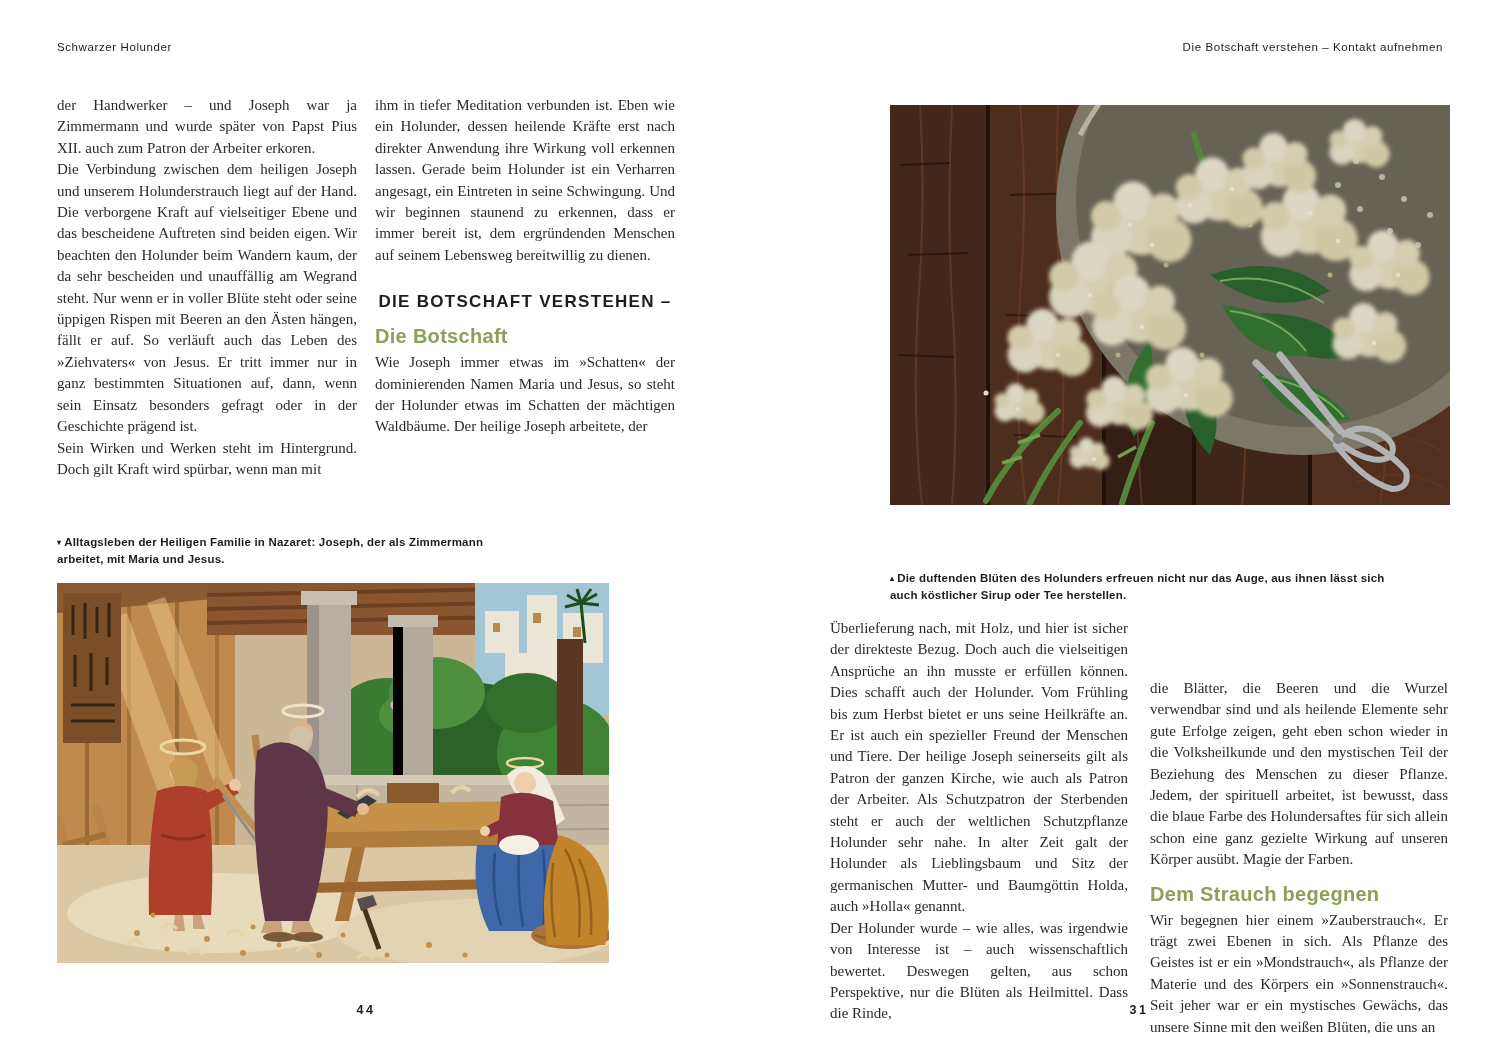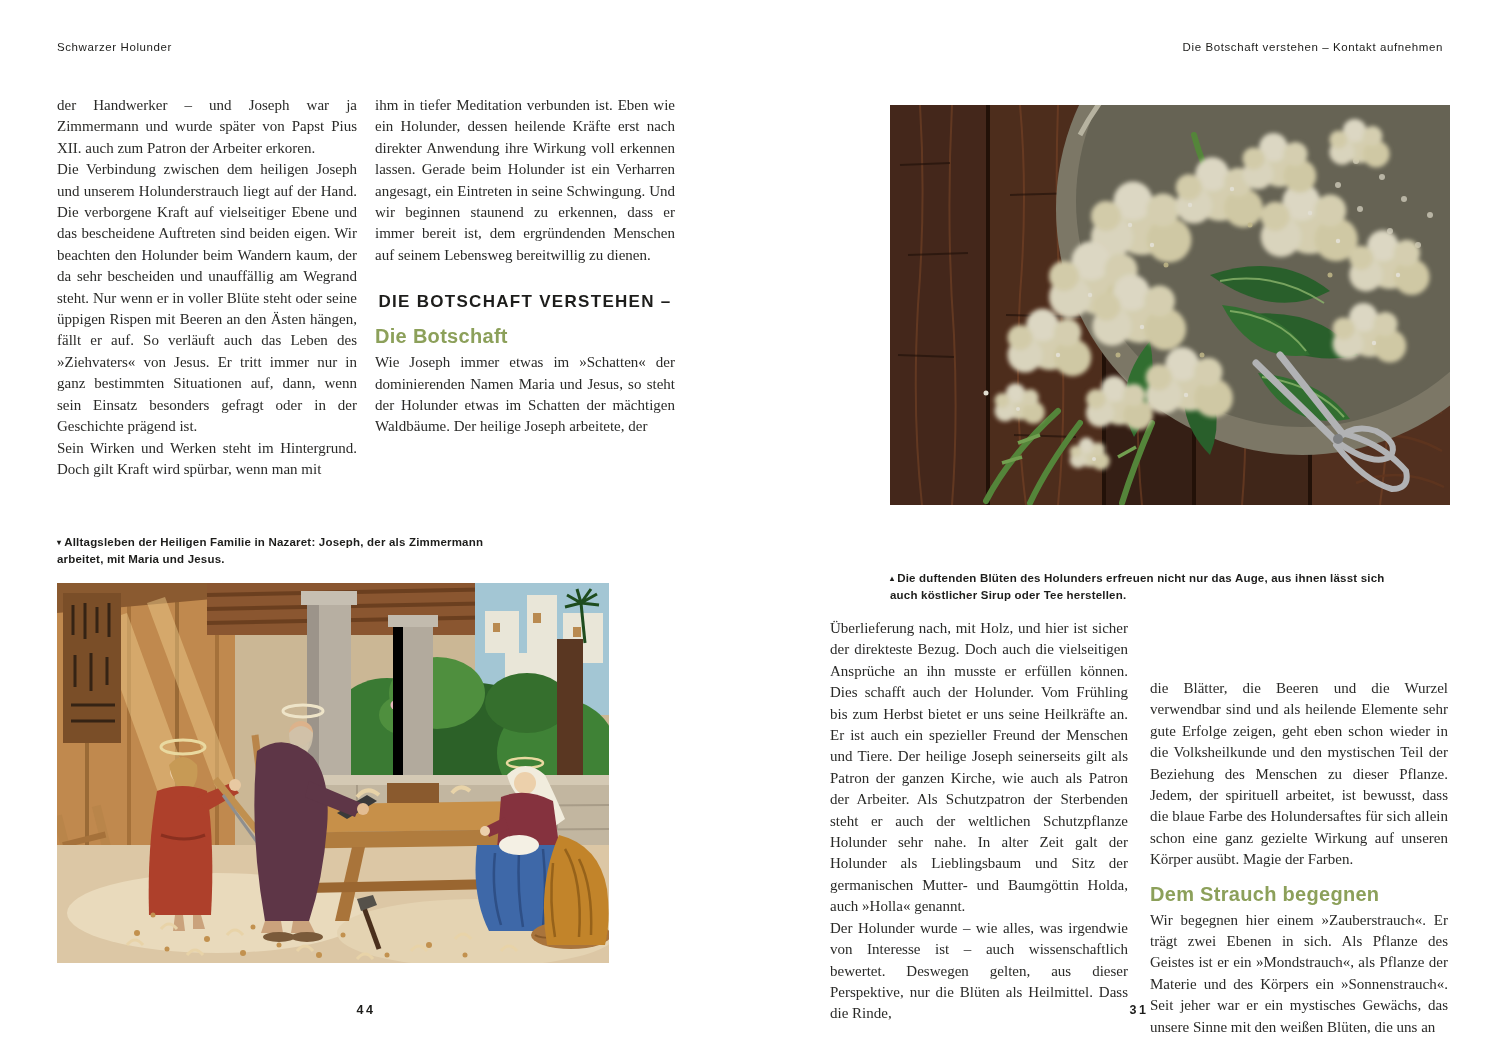--- a/index.html
+++ b/index.html
@@ -451,21 +451,21 @@
       <rect width="560" height="400" fill="#1a0d06" opacity="0.12"></rect>
     </svg>
   </div>
 
   <div class="caption right">
     <span class="marker">▴</span><span>Die duftenden Blüten des Holunders erfreuen nicht nur das Auge, aus ihnen lässt sich auch köstlicher Sirup oder Tee herstellen.</span>
   </div>
 
   <div class="bodycol r-col1">
     <p>Überlieferung nach, mit Holz, und hier ist sicher der direkteste Bezug. Doch auch die vielseitigen Ansprüche an ihn musste er erfüllen können. Dies schafft auch der Holunder. Vom Frühling bis zum Herbst bietet er uns seine Heilkräfte an. Er ist auch ein spezieller Freund der Menschen und Tiere. Der heilige Joseph seinerseits gilt als Patron der ganzen Kirche, wie auch als Patron der Arbeiter. Als Schutzpatron der Sterbenden steht er auch der weltlichen Schutzpflanze Holunder sehr nahe. In alter Zeit galt der Holunder als Lieblingsbaum und Sitz der germanischen Mutter- und Baumgöttin Holda, auch »Holla« genannt.</p>
-    <p>Der Holunder wurde – wie alles, was irgendwie von Interesse ist – auch wissenschaftlich bewertet. Deswegen gelten, aus dieser Perspektive, nur die Blüten als Heilmittel. Dass die Rinde,</p>
+    <p>Der Holunder wurde – wie alles, was irgendwie von Interesse ist – auch wissenschaftlich bewertet. Deswegen gelten, aus schon Perspektive, nur die Blüten als Heilmittel. Dass die Rinde,</p>
   </div>
 
   <div class="bodycol r-col2">
     <p>die Blätter, die Beeren und die Wurzel verwendbar sind und als heilende Elemente sehr gute Erfolge zeigen, geht eben schon wieder in die Volksheilkunde und den mystischen Teil der Beziehung des Menschen zu dieser Pflanze. Jedem, der spirituell arbeitet, ist bewusst, dass die blaue Farbe des Holundersaftes für sich allein schon eine ganz gezielte Wirkung auf unseren Körper ausübt. Magie der Farben.</p>
     <div class="green-heading">Dem Strauch begegnen</div>
     <p>Wir begegnen hier einem »Zauberstrauch«. Er trägt zwei Ebenen in sich. Als Pflanze des Geistes ist er ein »Mondstrauch«, als Pflanze der Materie und des Körpers ein »Sonnenstrauch«. Seit jeher war er ein mystisches Gewächs, das unsere Sinne mit den weißen Blüten, die uns an</p>
   </div>
 
   <div class="pagenum right">31</div>
 

